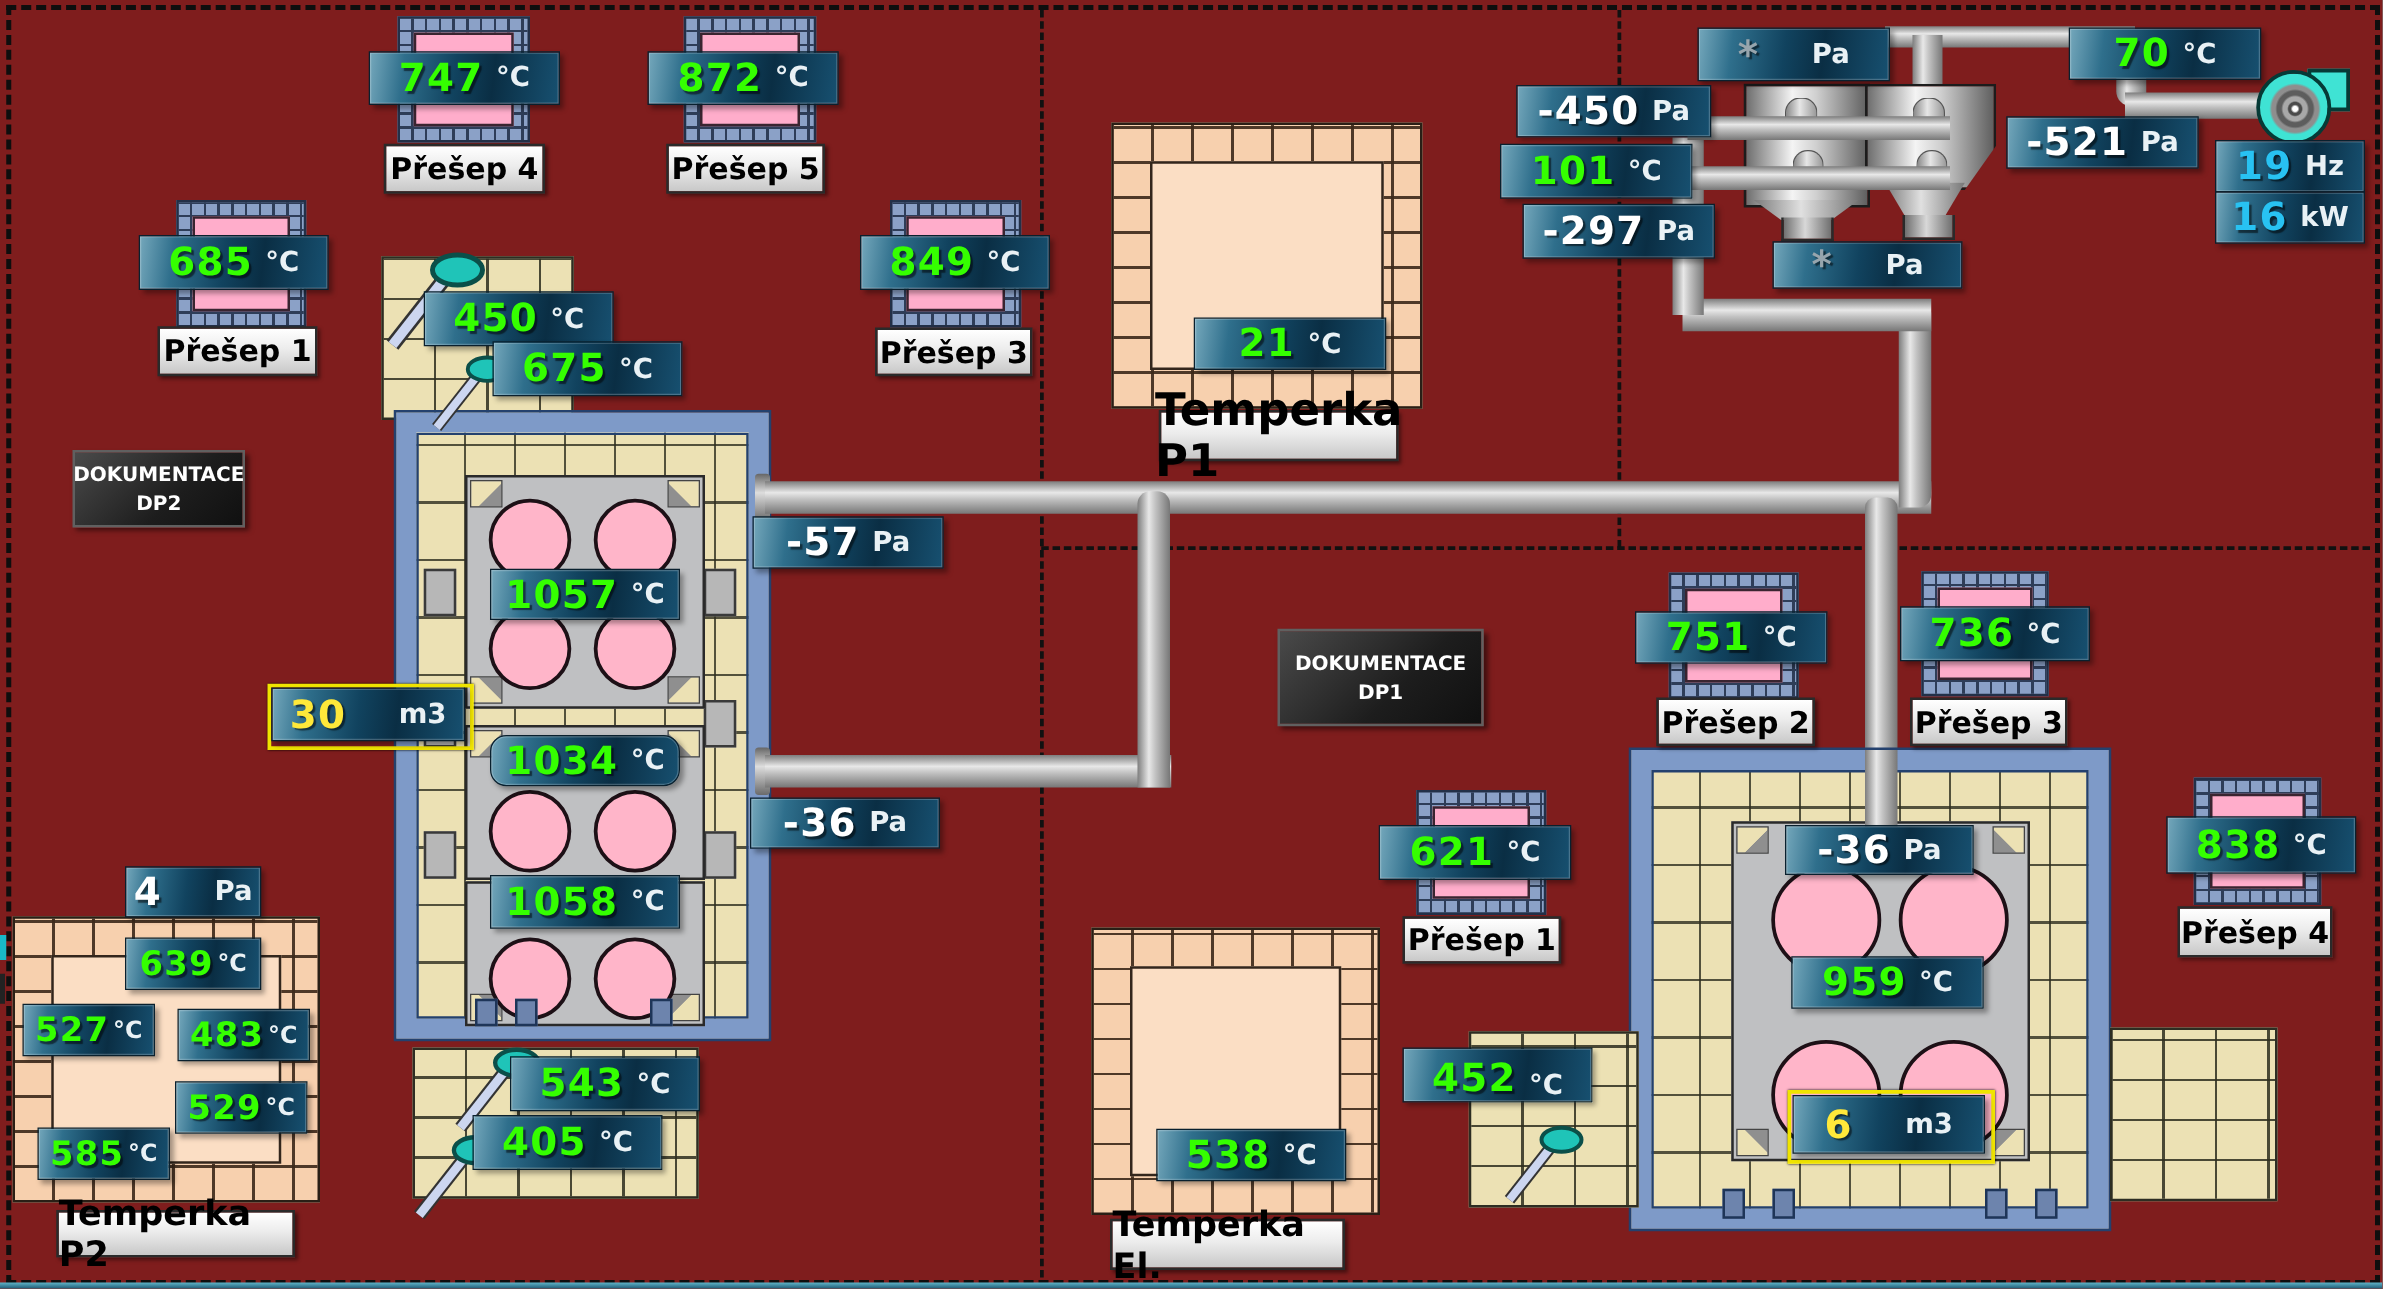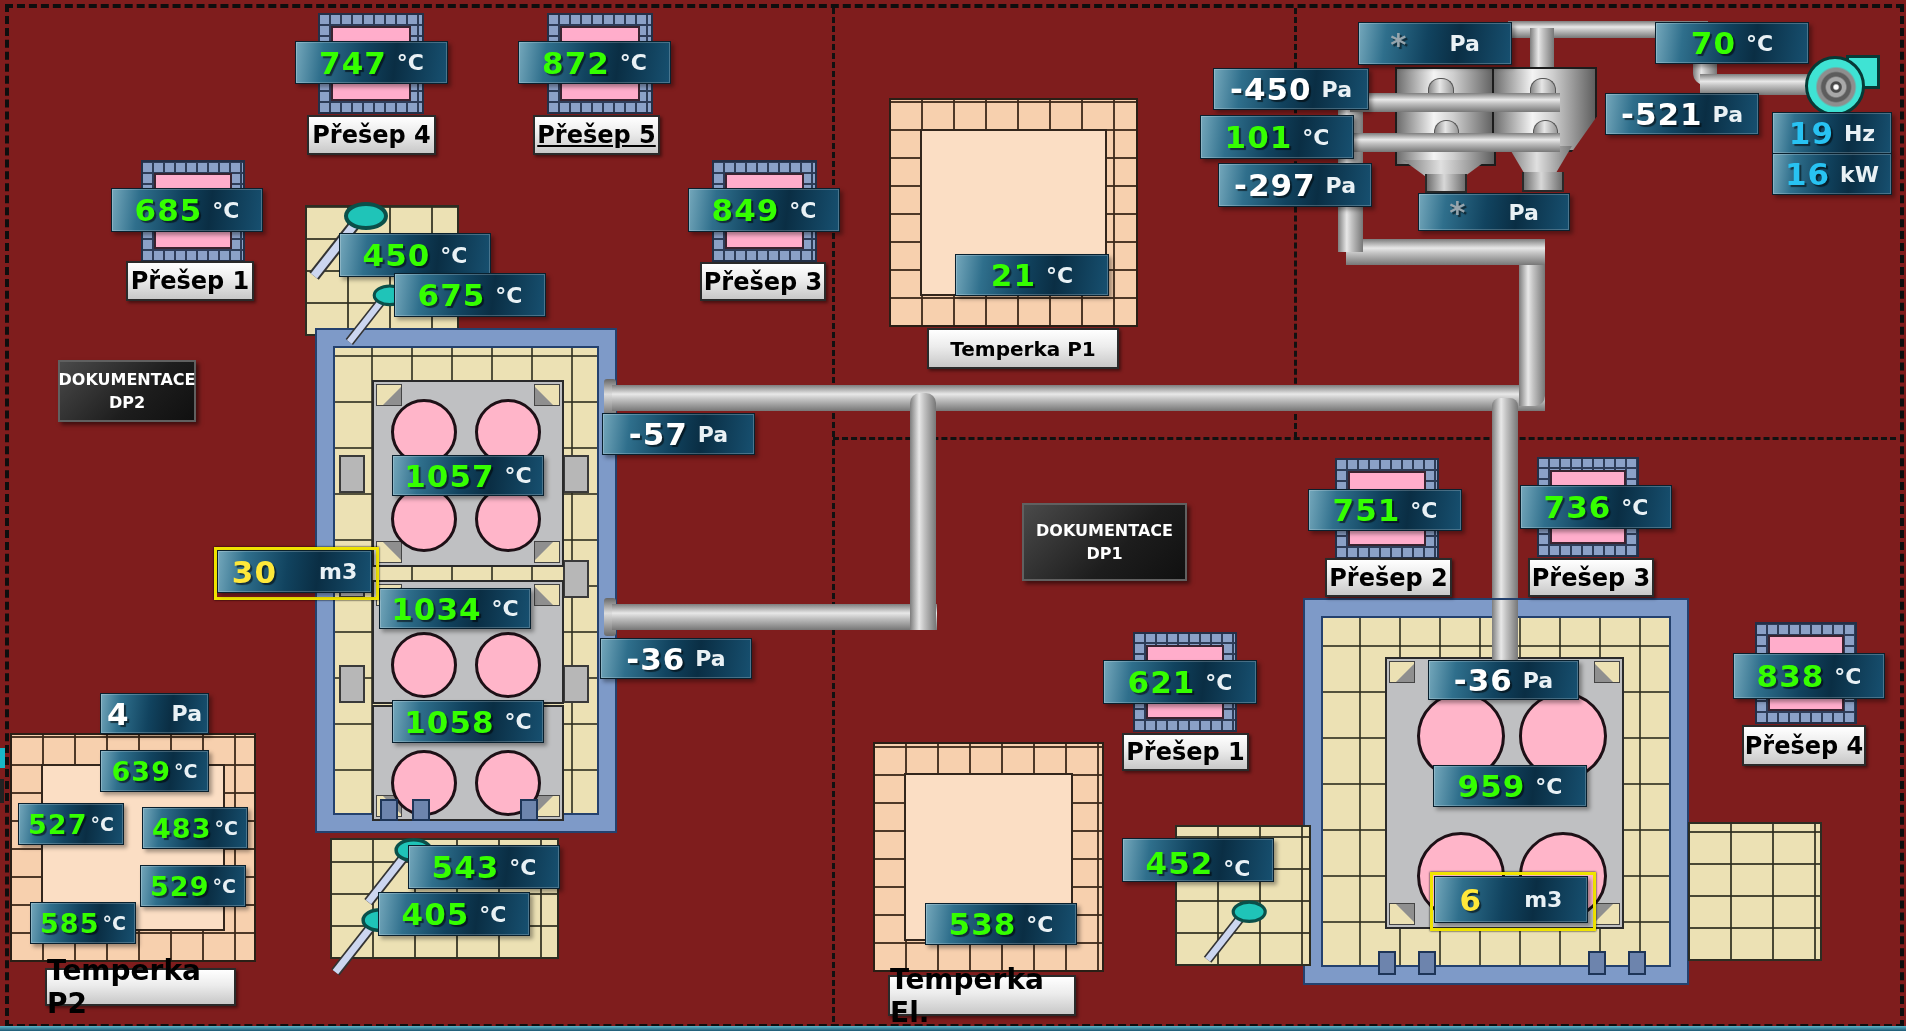--- a/index.html
+++ b/index.html
@@ -253,21 +253,21 @@
       <span class="unit">°C</span>
     </div>
   <div class="display" style="left:394px;top:273px;width:150px;height:42px;">
     <span class="val green">675</span>
       <span class="unit">°C</span>
     </div>
   <div class="display" style="left:392px;top:455px;width:150px;height:39px;">
     <span class="val green">1057</span>
       <span class="unit">°C</span>
     </div>
-  <div class="display" style="left:379px;top:588px;width:150px;height:39px;">
+  <div class="display" style="left:392px;top:588px;width:150px;height:39px;border-radius:13px;">
     <span class="val green">1034</span>
       <span class="unit">°C</span>
     </div>
   <div class="display" style="left:392px;top:700px;width:150px;height:41px;">
     <span class="val green">1058</span>
       <span class="unit">°C</span>
     </div>
   <div class="ybox" style="left:214px;top:547px;width:159px;height:47px;"></div>
   <div class="display big-gap" style="left:217px;top:550px;width:153px;height:41px;">
     <span class="val yellow">30</span>
@@ -391,42 +391,42 @@
       <span class="unit">°C</span>
     </div>
   <div class="display" style="left:925px;top:903px;width:150px;height:40px;">
     <span class="val green">538</span>
       <span class="unit">°C</span>
     </div>
 
   <div class="plate" style="left:307px;top:115px;width:125px;height:36px;">
       <span>Přešep 4</span>
     </div>
-  <div class="plate" style="left:533px;top:115px;width:123px;height:36px;text-decoration:underline;">
+  <div class="plate" style="left:533px;top:115px;width:123px;height:36px;">
       <span>Přešep 5</span>
     </div>
   <div class="plate" style="left:126px;top:261px;width:124px;height:36px;">
       <span>Přešep 1</span>
     </div>
   <div class="plate" style="left:700px;top:262px;width:122px;height:35px;">
       <span>Přešep 3</span>
     </div>
   <div class="plate" style="left:1325px;top:558px;width:123px;height:35px;">
       <span>Přešep 2</span>
     </div>
   <div class="plate" style="left:1528px;top:558px;width:122px;height:35px;">
       <span>Přešep 3</span>
     </div>
   <div class="plate" style="left:1122px;top:733px;width:123px;height:34px;">
       <span>Přešep 1</span>
     </div>
   <div class="plate" style="left:1742px;top:725px;width:120px;height:37px;">
       <span>Přešep 4</span>
     </div>
-  <div class="plate" style="left:927px;top:328px;width:188px;height:37px;font-size:20px;">
+  <div class="plate" style="left:927px;top:328px;width:188px;height:37px;font-size:36px;">
       <span>Temperka P1</span>
     </div>
   <div class="plate" style="left:45px;top:968px;width:187px;height:34px;font-size:28px;">
       <span>Temperka P2</span>
     </div>
   <div class="plate" style="left:888px;top:975px;width:184px;height:37px;font-size:28px;">
       <span>Temperka El.</span>
     </div>
 
   <div class="docbox" style="left:58px;top:360px;width:134px;height:58px;">

